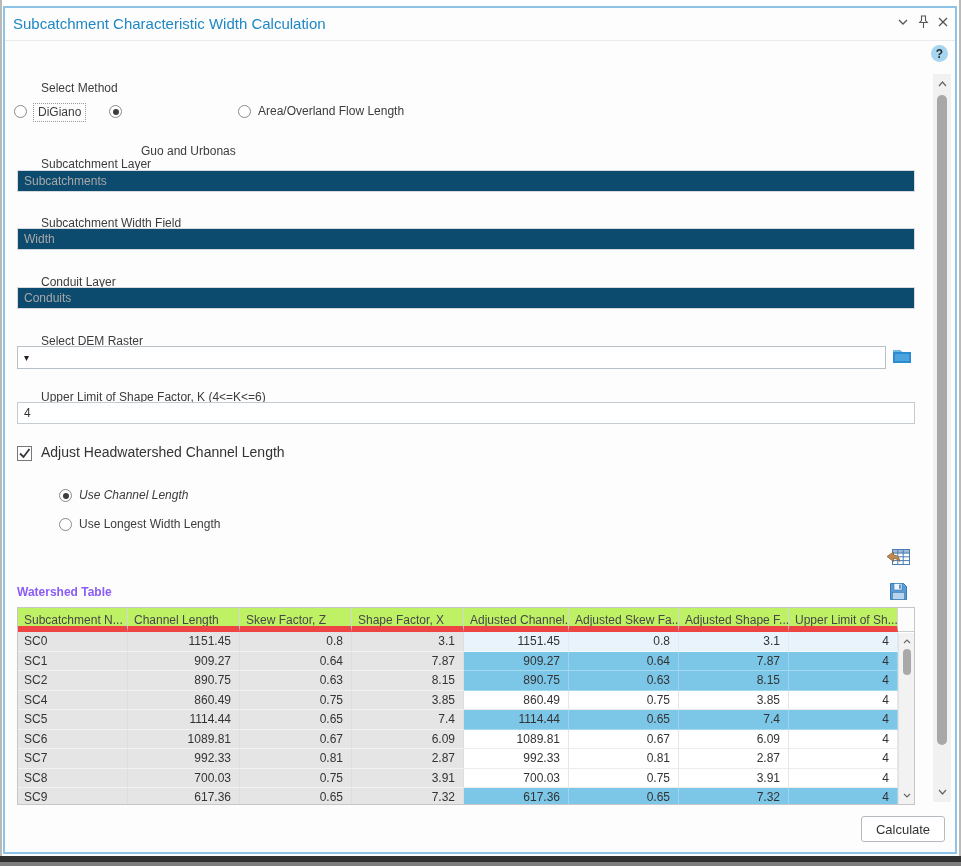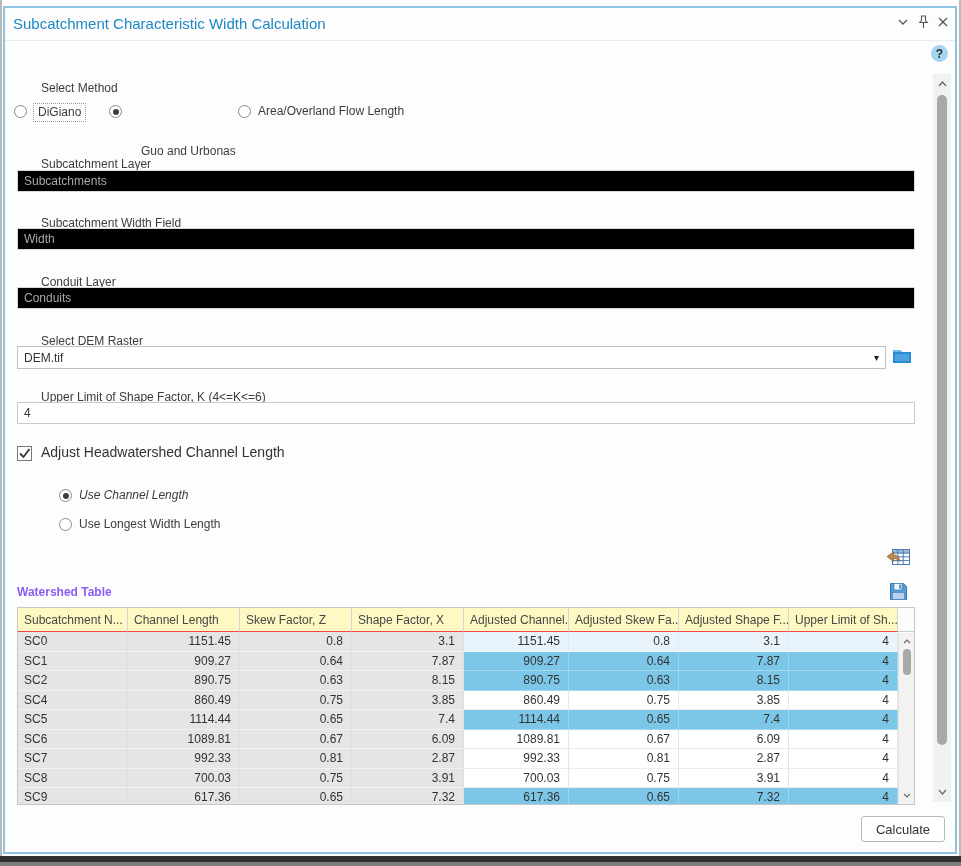--- a/index.html
+++ b/index.html
@@ -29,21 +29,21 @@
   .lbl{position:absolute;font-size:12px;color:#3c3c3c;white-space:nowrap;margin-left:24px;}
   .lbl-select-method{left:17px;top:81px;}
   .lbl-sub-layer{left:17px;top:157px;}
   .lbl-width-field{left:17px;top:216px;}
   .lbl-conduit{left:17px;top:275px;}
   .lbl-dem{left:17px;top:334px;}
   .lbl-k{left:17px;top:390px;}
 
   .txt{position:absolute;left:17px;width:898px;height:22px;border:1px solid #c4cbd1;
        background:#fff;font-size:12px;padding:0 6px;color:#333;outline:none;}
-  .txt.dis{color:#a8a8a8;border-color:#d6dade;background:#000000;}
+  .txt.dis{color:#a8a8a8;border-color:#d6dade;background:#0c4a6e;}
   .in-sub{top:170px;} .in-width{top:228px;} .in-conduit{top:287px;} .in-k{top:402px;}
 
   .combo{position:absolute;left:17px;top:346px;width:869px;height:23px;border:1px solid #b9c1c8;
          background:#fff;font-size:12px;color:#333;display:flex;align-items:center;
          padding:0 6px;cursor:pointer;}
   .combo .val{flex:1;}
   .combo .caret{font-size:10px;color:#222;}
 
   .iconbtn{position:absolute;cursor:pointer;display:flex;align-items:center;justify-content:center;}
   .btn-folder{left:891px;top:347px;width:22px;height:20px;}
@@ -61,22 +61,22 @@
 
   .checkbox{position:absolute;left:17px;top:446px;width:15px;height:15px;border:1px solid #777;background:#fff;cursor:pointer;}
   .checkbox svg{visibility:hidden;display:block;margin:1px 0 0 1px;}
   .checkbox.checked svg{visibility:visible;}
   .cb-lbl{position:absolute;left:41px;top:444px;font-size:14px;color:#333;cursor:pointer;}
 
   .tbl-title{position:absolute;left:17px;top:585px;font-size:12px;font-weight:bold;color:#8b5cf6;}
 
   .tbl{position:absolute;left:17px;top:607px;width:898px;height:198px;border:1px solid #c3c7cb;background:#fff;overflow:hidden;}
   .thead{display:flex;}
-  .hcell{height:24px;line-height:24px;font-size:12px;color:#474747;background:#fef9c3;
-         border-right:1px solid #d2d6da;border-bottom:1px solid #ef4444;
+  .hcell{height:24px;line-height:24px;font-size:12px;color:#474747;background:#bef264;
+         border-right:1px solid #d2d6da;border-bottom:6px solid #ef4444;
          padding-left:6px;overflow:hidden;white-space:nowrap;cursor:pointer;}
   .hend{width:16px;background:#fcfcfc;border-bottom:1px solid #c9cdd1;cursor:default;}
   .c0{width:110px;} .c1{width:112px;} .c2{width:112px;} .c3{width:112px;}
   .c4{width:105px;} .c5{width:110px;} .c6{width:110px;} .c7{width:109px;}
   .trow{display:flex;height:19.5px;}
   .cell{line-height:19.5px;font-size:12px;color:#333;overflow:hidden;white-space:nowrap;}
   .cell.left{padding-left:6px;text-align:left;}
   .cell.num{text-align:right;padding-right:8px;}
   .cell.base{background:#e5e5e5;border-bottom:1px solid #f2f2f2;border-right:1px solid #dedede;}
   .hl-none  .adj{background:#fff;border-bottom:1px solid #ececec;border-right:1px solid #e6e6e6;}
@@ -149,21 +149,20 @@
   <input class="txt dis in-sub" readonly="" value="Subcatchments" style="">
 
   <div class="lbl lbl-width-field">Subcatchment Width Field</div>
   <input class="txt dis in-width" readonly="" value="Width" style="">
 
   <div class="lbl lbl-conduit">Conduit Layer</div>
   <input class="txt dis in-conduit" readonly="" value="Conduits" style="">
 
   <div class="lbl lbl-dem">Select DEM Raster</div>
   <div class="combo">
-    <span class="val">DEM.tif</span>
     <span class="caret">▾</span>
   </div>
   <div class="iconbtn btn-folder">
     <span>
       <svg width="20" height="17" viewBox="0 0 20 17">
         <path d="M1 3h7l2 2h9v11H1z" fill="#2a8dd4"></path>
         <path d="M1 3h7l2 2H1z" fill="#70b9e6"></path>
         <path d="M3 7h14v7H3z" fill="#4da3dd"></path>
       </svg>
     </span>

